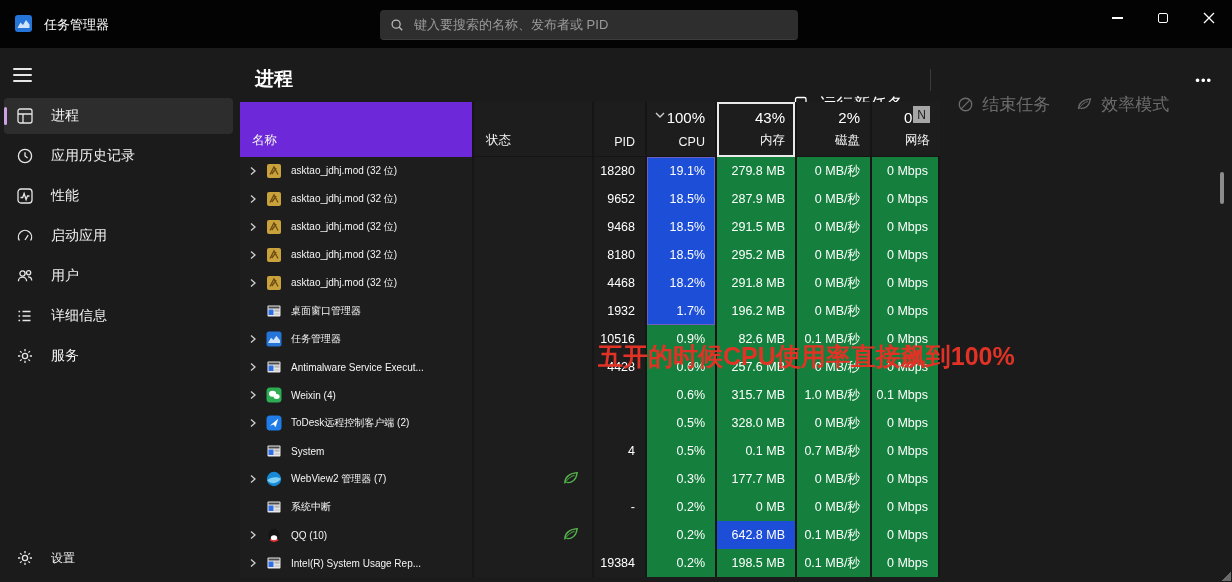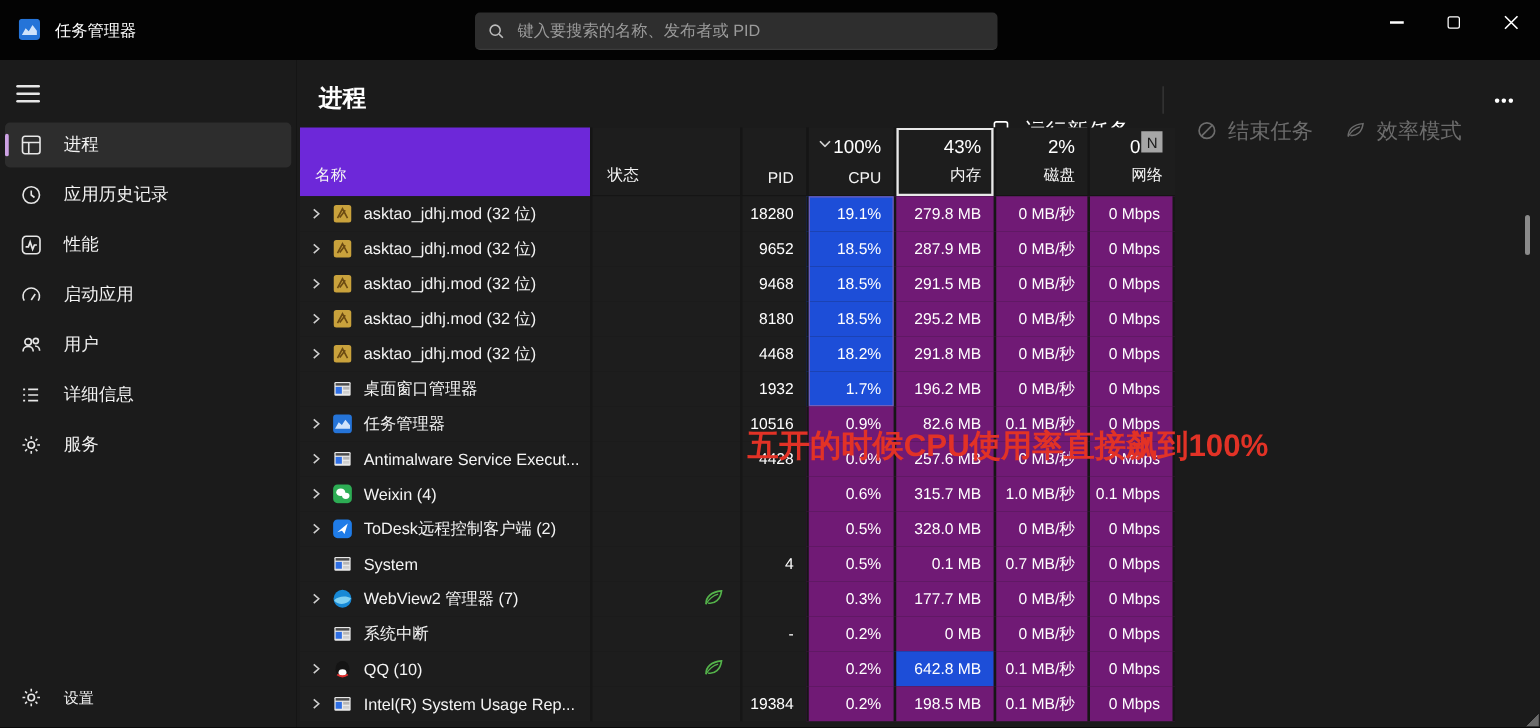--- a/index.html
+++ b/index.html
@@ -63,26 +63,26 @@
   .nbadge { display:inline-block; background:#a6a6a6; color:#1b1b1b; font-size:12px; line-height:1; padding:3px 4px 2px; margin-left:1px; transform:translateY(-4px); }
 
   #rows { position:absolute; left:3px; top:109px; width:700px; }
   .trow { display:flex; height:28px; }
   .c { height:28px; border-left:2px solid #161616; font-size:12.5px; color:#ffffff; background:#1d1d1d; }
   .c:first-child { border-left:none; }
   .cname { width:232px; display:flex; align-items:center; padding-left:8px; overflow:hidden; white-space:nowrap; }
   .chev { width:18px; flex:0 0 auto; display:flex; align-items:center; }
   .picon { width:16px; height:16px; flex:0 0 auto; margin-right:9px; }
   .picon svg { width:16px; height:16px; display:block; }
-  .nm { font-size:13px; color:#f4f4f4; }
+  .nm { font-size:10px; color:#f4f4f4; }
   .cstatus { width:120px; display:flex; align-items:center; justify-content:flex-end; padding-right:12px; }
   .cpid { width:53px; line-height:28px; text-align:right; padding-right:10px; }
   .ccpu { width:70px; } .cmem { width:80px; } .cdisk { width:75px; } .cnet { width:70px; border-right:2px solid #161616; }
   .val { line-height:28px; text-align:right; padding-right:10px; }
-  .heat { background:#701a75; }
+  .heat { background:#15803d; }
   .heat.hot { background:#1d4ed8; }
   #cpu-hot-outline { position:absolute; left:410px; top:109px; width:68px; height:168px; border:1px solid #8a67b5; pointer-events:none; opacity:.75; }
 
   
   #annotation { position:absolute; left:598px; top:340px; font-size:25px; font-weight:700; color:#e23226; white-space:nowrap; z-index:50; }
   #scrollthumb { position:absolute; left:1220px; top:172px; width:4px; height:32px; border-radius:2px; background:#8b8b8b; }
   #resizegrip { position:absolute; right:1px; bottom:1px; width:11px; height:11px; background:linear-gradient(135deg, transparent 55%, #6a6a6a 55%); }
 </style>
 </head>
 <body>

